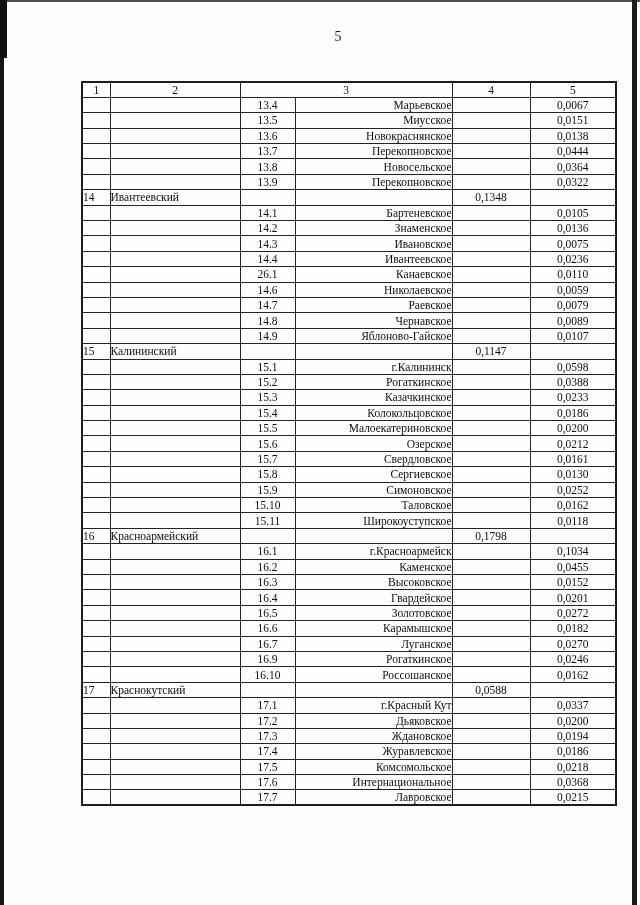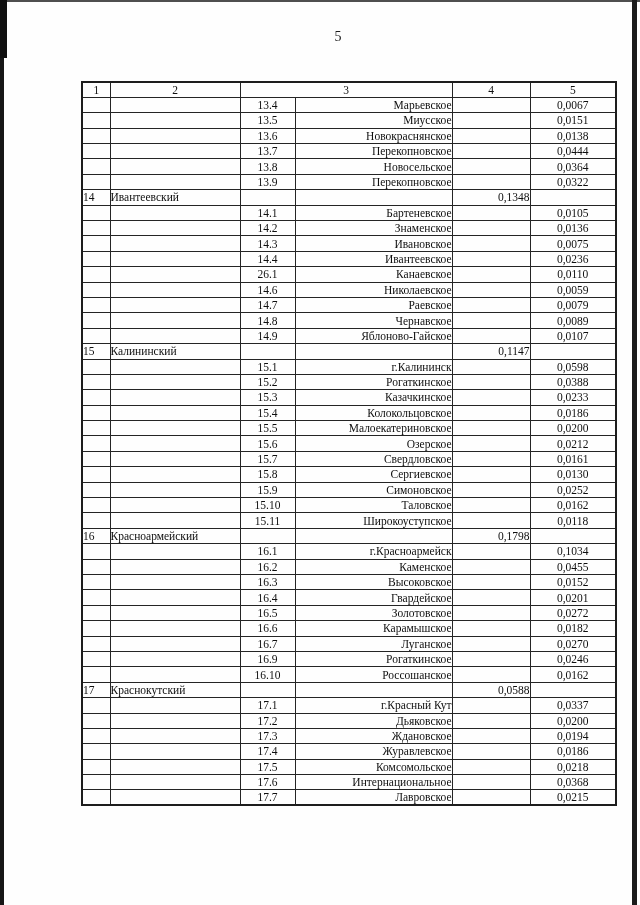--- a/index.html
+++ b/index.html
@@ -61,21 +61,21 @@
     font-weight: normal;
     vertical-align: middle;
     white-space: nowrap;
     overflow: hidden;
   }
   table.doc-table th { text-align: center; font-size: 11.5px; }
   td.c1  { }
   td.c2  { text-align: left; padding-left: 7px; }
   td.c3a { text-align: center; }
   td.c3b { text-align: right; padding-left: 6px; }
-  td.c4  { text-align: right; }
+  td.c4  { text-align: center; }
   td.c5  { text-align: center; }
 </style>
 </head>
 <body>
 
 <div class="page">
   <div class="edge-top"></div>
   <div class="edge-left"></div>
   <div class="edge-left-thick"></div>
   <div class="edge-right"></div>

